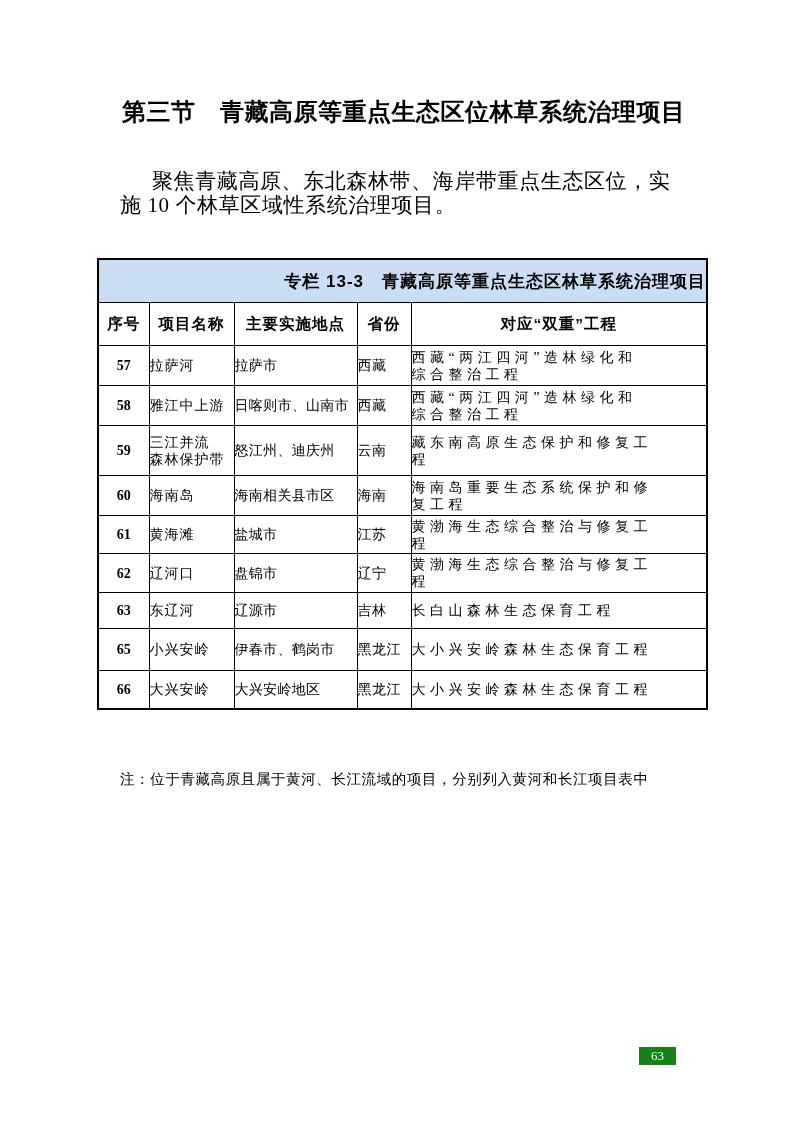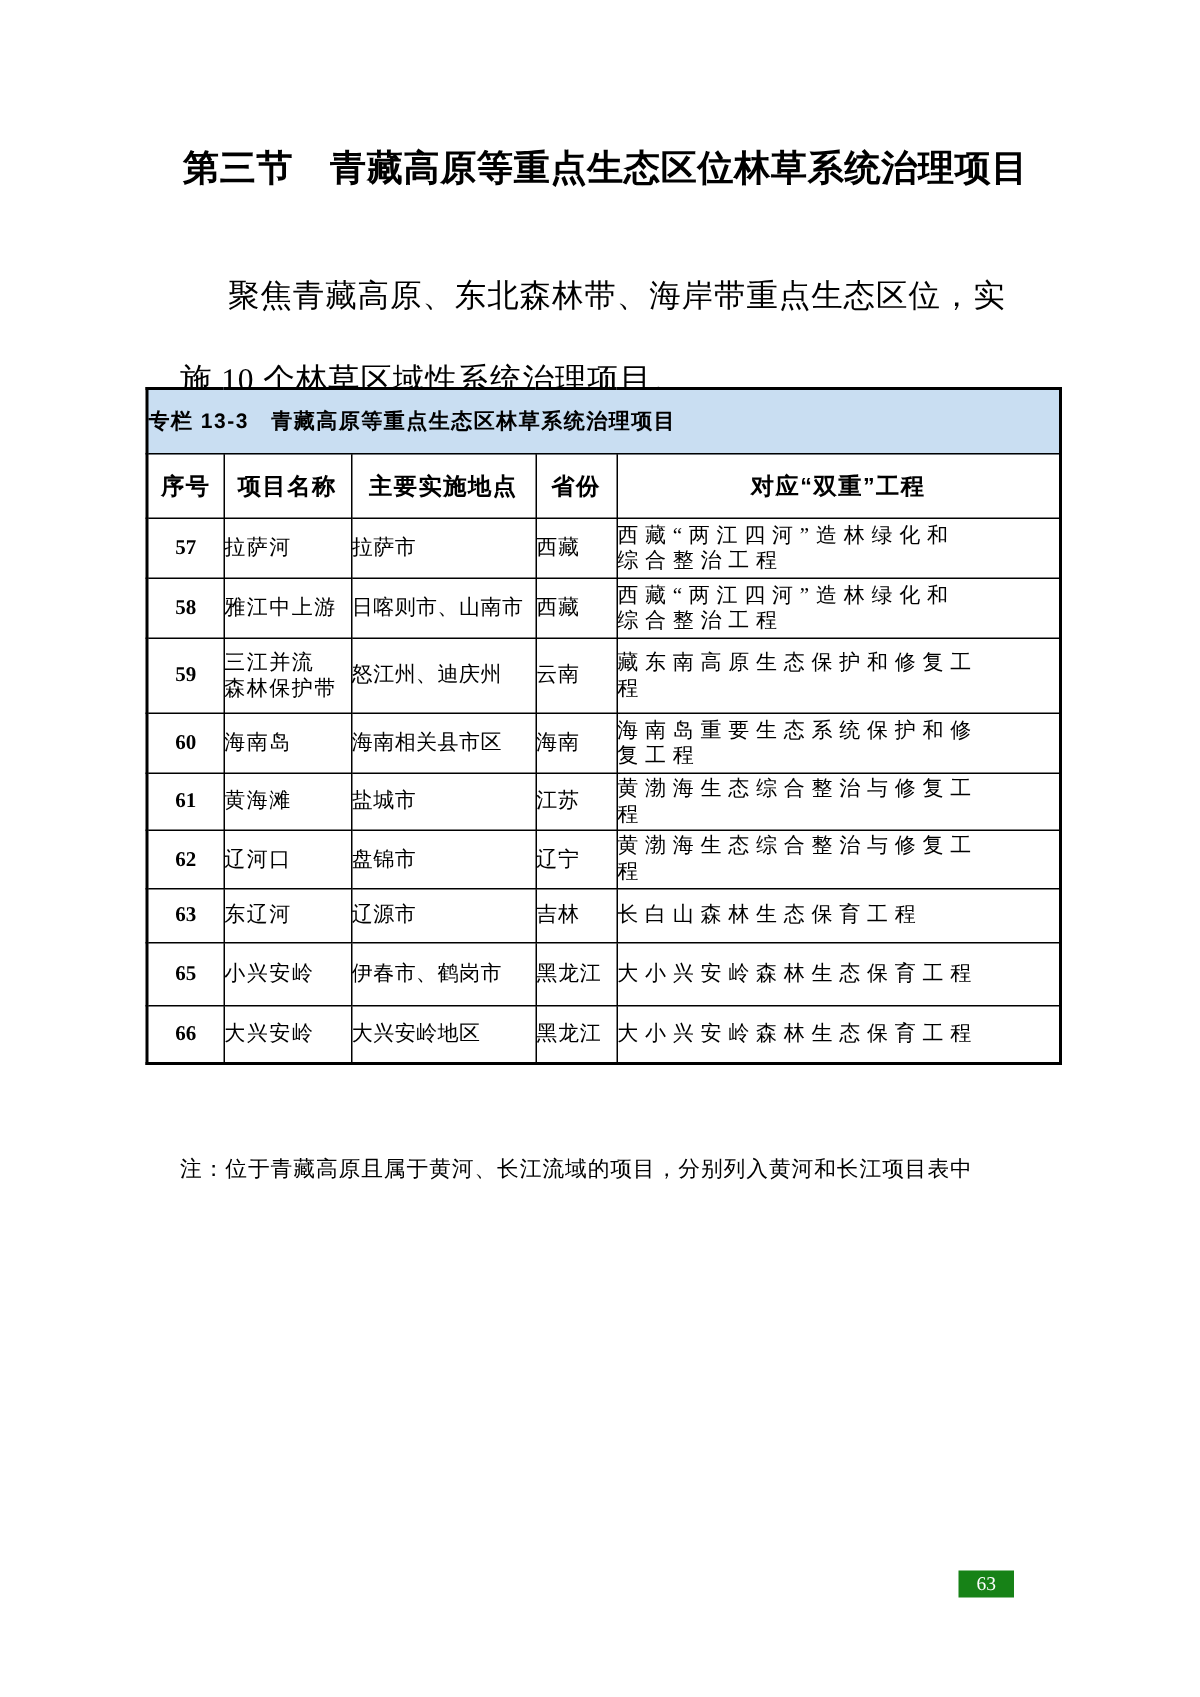--- a/index.html
+++ b/index.html
@@ -9,33 +9,33 @@
     position:relative; overflow:hidden;
   }
   .section-title {
     position:absolute; left:122px; top:96px; margin:0;
     font-family:"Liberation Sans", sans-serif;
     font-size:24px; font-weight:bold; letter-spacing:0.5px;
     white-space:nowrap;
   }
   .para {
     position:absolute; left:120px; top:148px; width:562px;
-    font-size:21px; line-height:56px; letter-spacing:0.6px;
+    font-size:21px; line-height:24px; letter-spacing:0.6px;
     white-space:pre-line; text-indent:32px;
   }
   .tablewrap { position:absolute; left:97px; top:258px; }
   table.project-table {
     border-collapse:collapse; table-layout:fixed; width:609px;
     border:2px solid #000;
   }
   .project-table th, .project-table td { border:1px solid #000; padding:0; }
   .title-row th {
     height:42px; background:#c9def2;
     font-family:"Liberation Sans", sans-serif;
-    font-size:14px; font-weight:bold; text-align:left; letter-spacing:1px;
+    font-size:17px; font-weight:bold; text-align:right; letter-spacing:1px;
   }
   .head-row th {
     height:42px;
     font-family:"Liberation Sans", sans-serif;
     font-size:15.5px; font-weight:bold; text-align:center; letter-spacing:1px;
   }
   .project-table td {
     font-size:14px; vertical-align:middle; line-height:17px;
     white-space:pre-line;
   }

